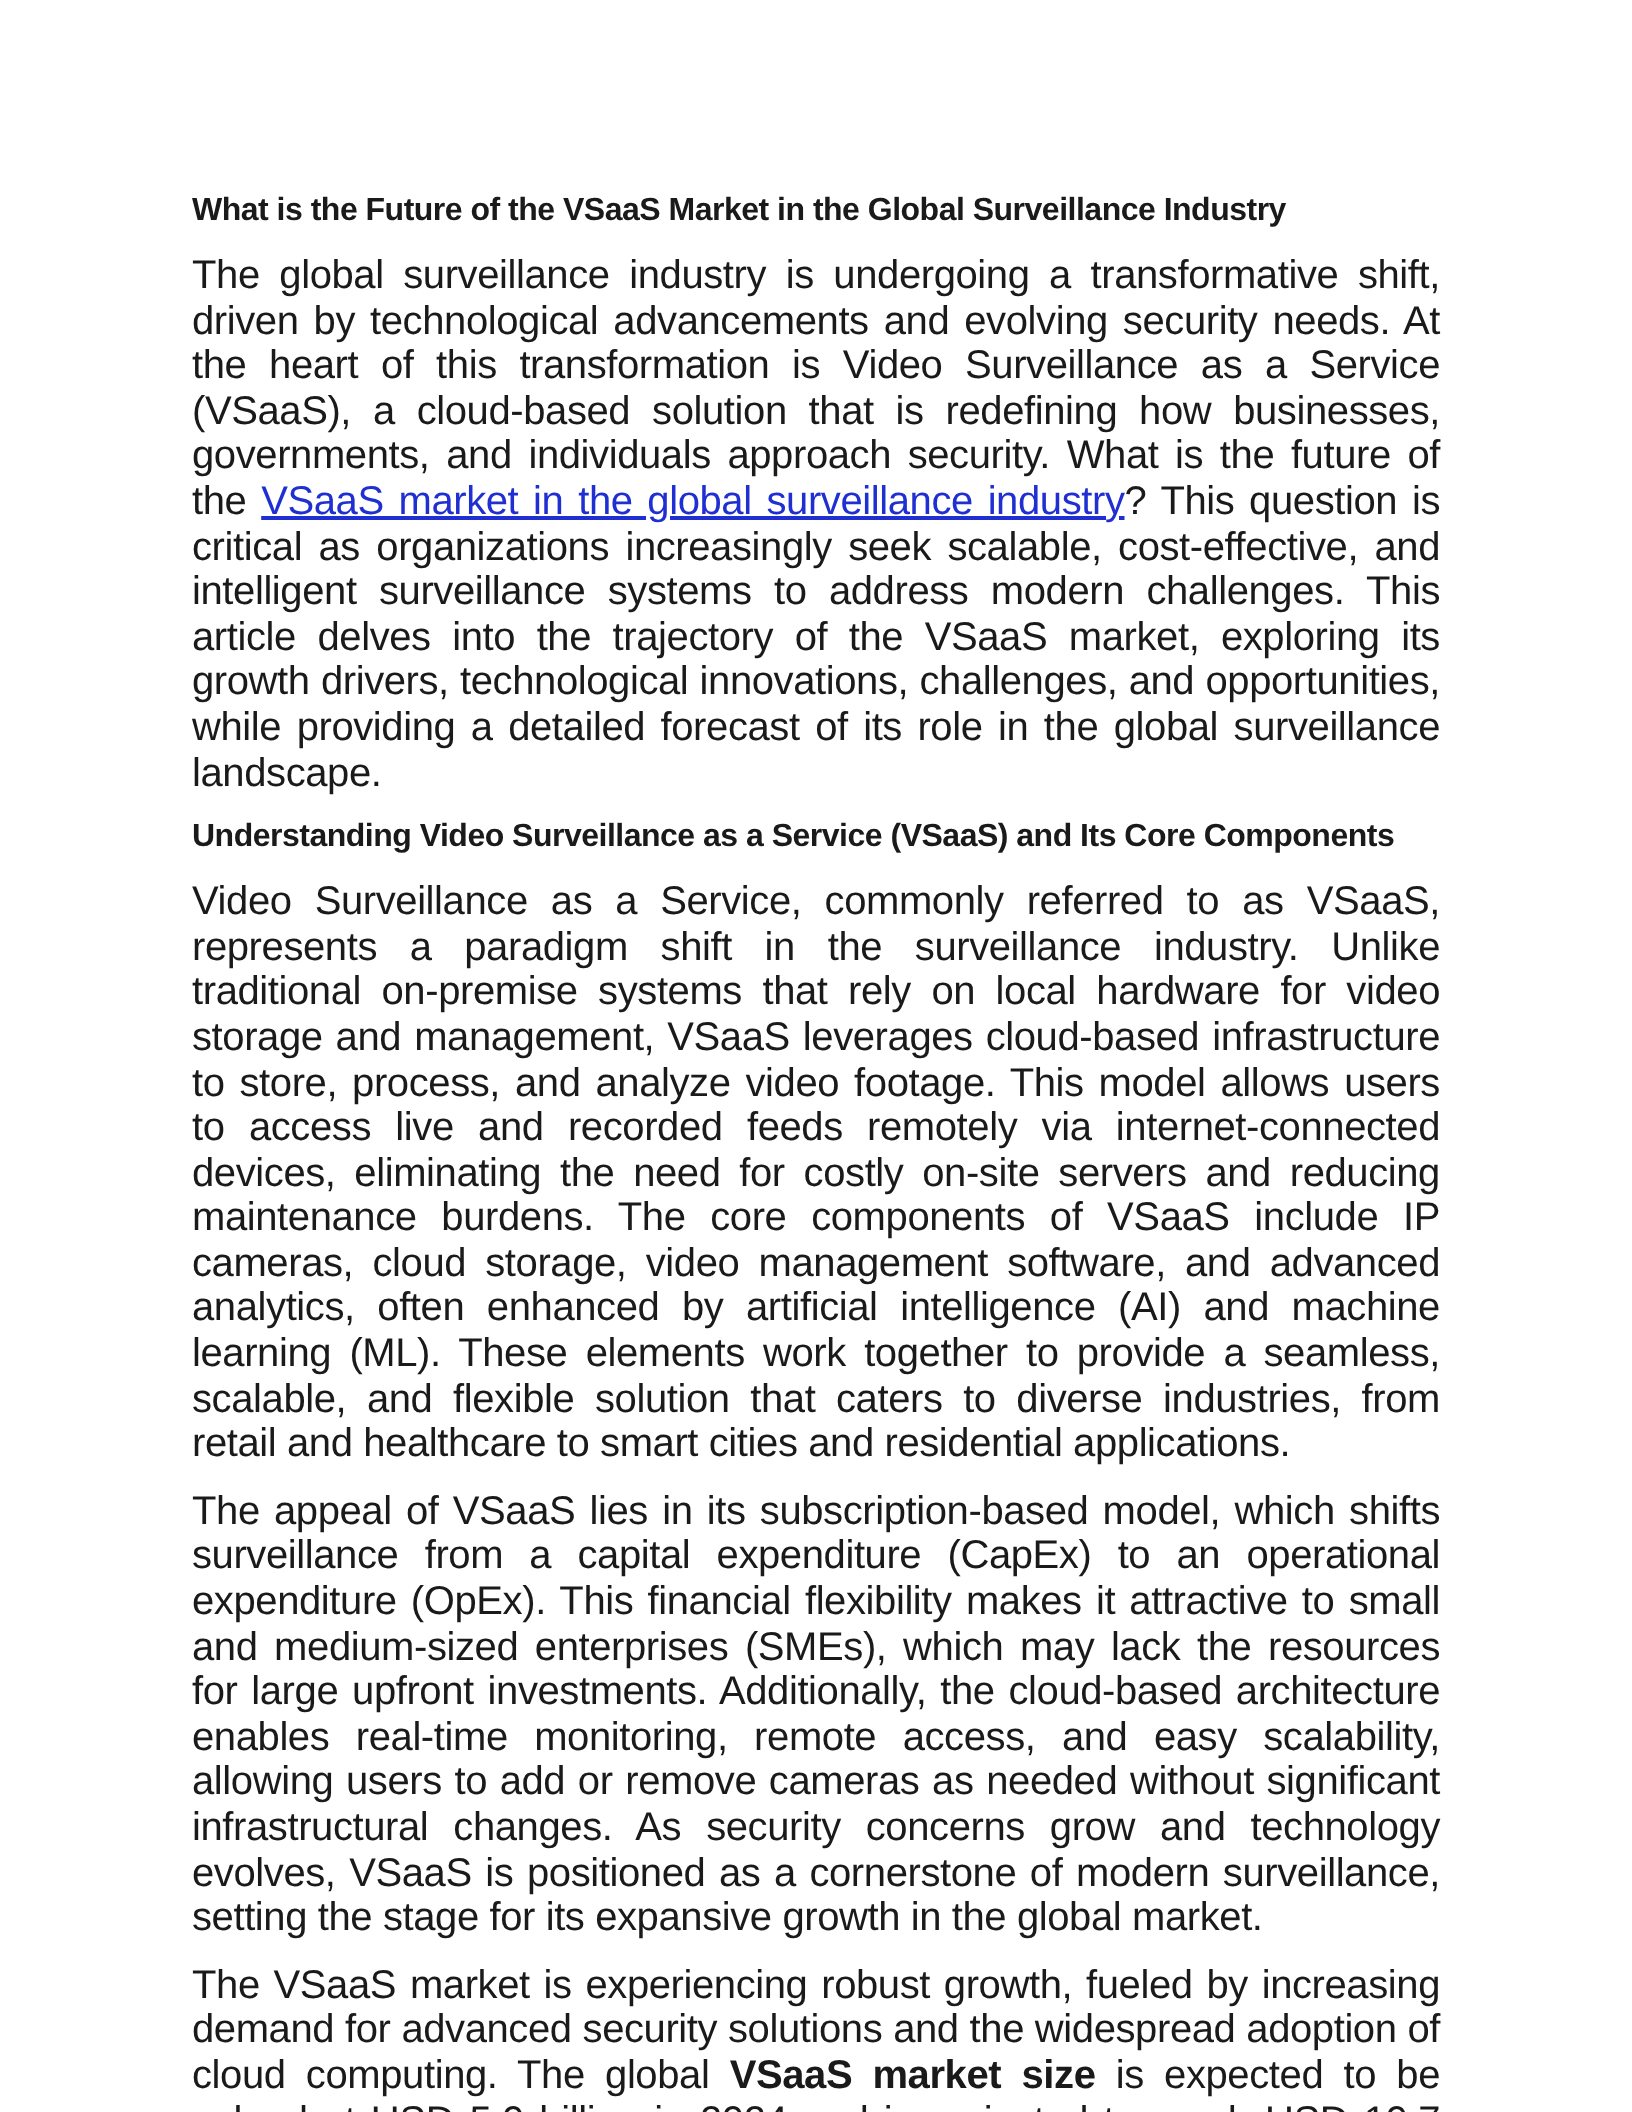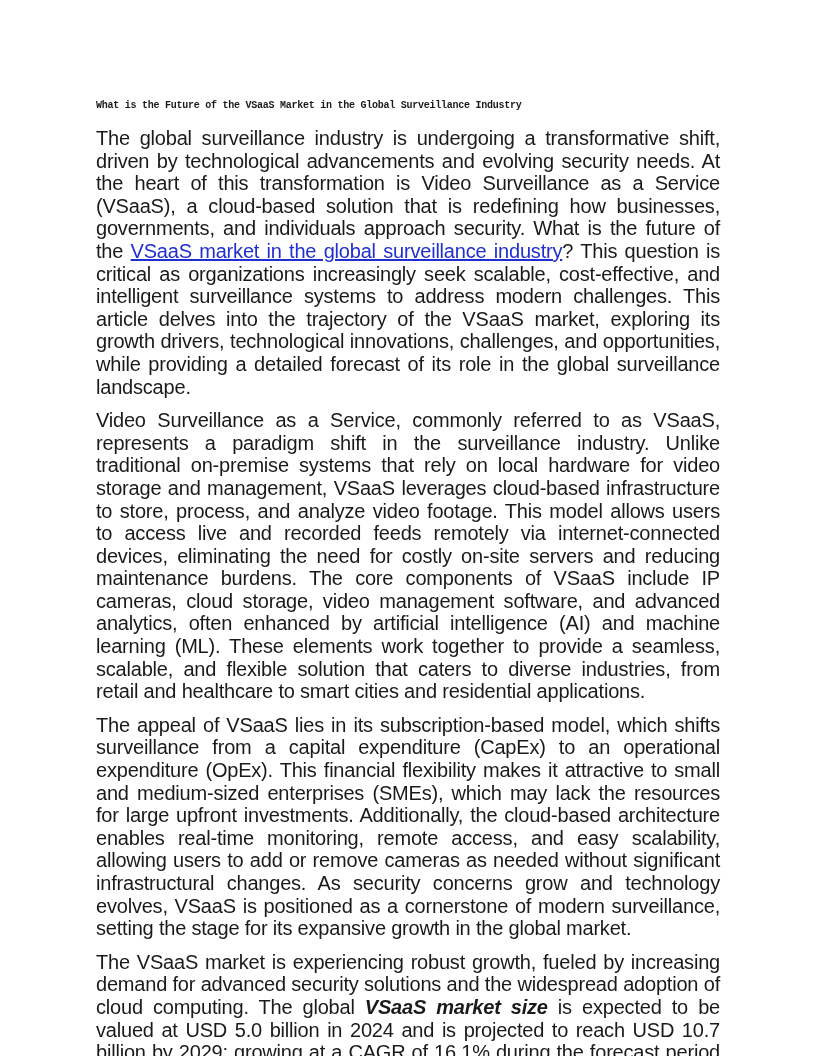--- a/index.html
+++ b/index.html
@@ -16,50 +16,50 @@
       color: #1a1a1a;
     }
     .page {
       position: absolute;
       left: 96px;
       top: 96px;
       width: 624px;
     }
     .heading {
       font-weight: bold;
-      font-size: 10px;
+      font-size: 16px;
       line-height: 20px;
       margin: 0 0 11px 0;
       letter-spacing: -0.25px;
       color: #1a1a1a;
-      font-family: Liberation Mono, monospace;
     }
     .para {
       font-size: 20px;
       line-height: 22.6px;
       margin: 0 0 11px 0;
       text-align: justify;
       letter-spacing: -0.2px;
       color: #1a1a1a;
     }
-    .para b { font-weight: bold; font-style: italic; }
+    .para b { font-weight: bold; }
     a.doc-link {
       color: #1f2fd1;
       text-decoration: underline;
     }
   </style>
 </head>
 <body>
 
 <div class="page">
 
   <div class="heading">What is the Future of the VSaaS Market in the Global Surveillance Industry</div>
 
   <p class="para"><span>The global surveillance industry is undergoing a transformative shift, driven by technological advancements and evolving security needs. At the heart of this transformation is Video Surveillance as a Service (VSaaS), a cloud-based solution that is redefining how businesses, governments, and individuals approach security. What is the future of the </span><a class="doc-link" href="#">VSaaS market in the global surveillance industry</a><span>? This question is critical as organizations increasingly seek scalable, cost-effective, and intelligent surveillance systems to address modern challenges. This article delves into the trajectory of the VSaaS market, exploring its growth drivers, technological innovations, challenges, and opportunities, while providing a detailed forecast of its role in the global surveillance landscape.</span></p>
 
+  <div class="heading">Understanding Video Surveillance as a Service (VSaaS) and Its Core Components</div>
 
   <p class="para">Video Surveillance as a Service, commonly referred to as VSaaS, represents a paradigm shift in the surveillance industry. Unlike traditional on-premise systems that rely on local hardware for video storage and management, VSaaS leverages cloud-based infrastructure to store, process, and analyze video footage. This model allows users to access live and recorded feeds remotely via internet-connected devices, eliminating the need for costly on-site servers and reducing maintenance burdens. The core components of VSaaS include IP cameras, cloud storage, video management software, and advanced analytics, often enhanced by artificial intelligence (AI) and machine learning (ML). These elements work together to provide a seamless, scalable, and flexible solution that caters to diverse industries, from retail and healthcare to smart cities and residential applications.</p>
 
   <p class="para">The appeal of VSaaS lies in its subscription-based model, which shifts surveillance from a capital expenditure (CapEx) to an operational expenditure (OpEx). This financial flexibility makes it attractive to small and medium-sized enterprises (SMEs), which may lack the resources for large upfront investments. Additionally, the cloud-based architecture enables real-time monitoring, remote access, and easy scalability, allowing users to add or remove cameras as needed without significant infrastructural changes. As security concerns grow and technology evolves, VSaaS is positioned as a cornerstone of modern surveillance, setting the stage for its expansive growth in the global market.</p>
 
 
   <p class="para"><span>The VSaaS market is experiencing robust growth, fueled by increasing demand for advanced security solutions and the widespread adoption of cloud computing. The global </span><b>VSaaS market size</b><span> is expected to be valued at USD 5.0 billion in 2024 and is projected to reach USD 10.7 billion by 2029; growing at a CAGR of 16.1% during the forecast period from 2024 to</span></p>
 
 </div>
 

